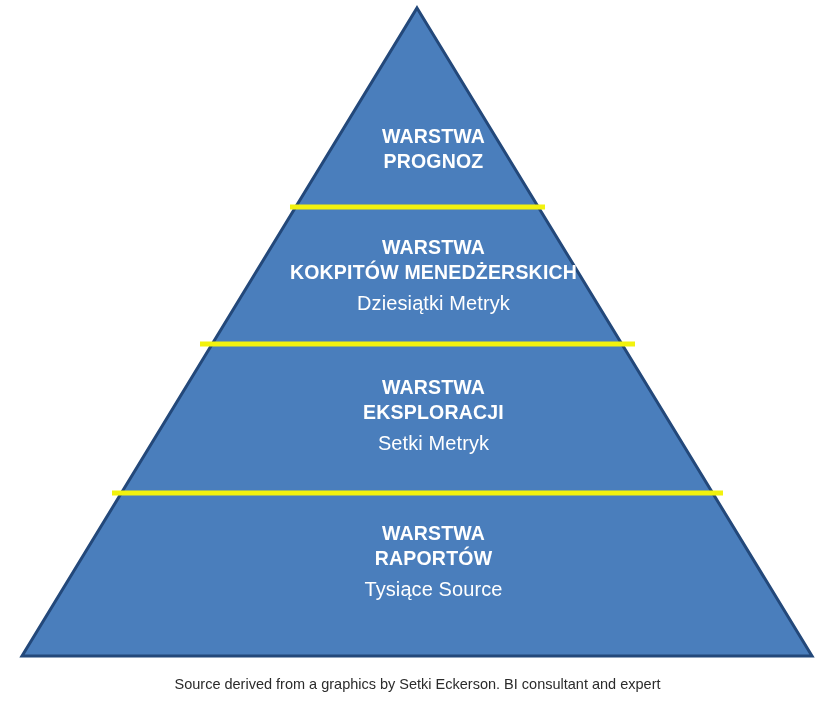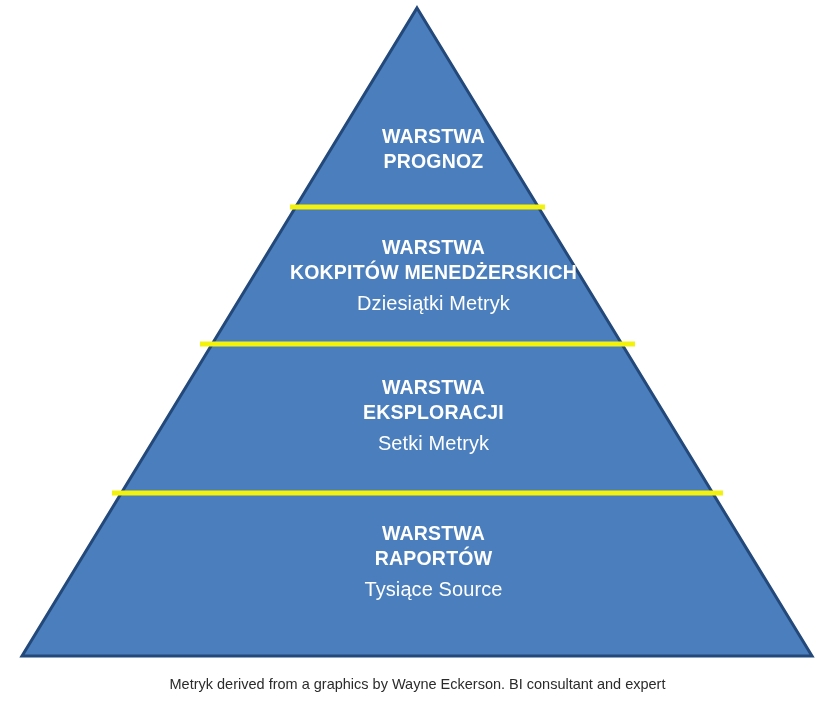--- a/index.html
+++ b/index.html
@@ -109,13 +109,13 @@
   </div>
 
   <div class="tier-label" id="tier-4-label">
     <div class="tier-title">WARSTWA
 RAPORTÓW</div>
     <div class="tier-sub">Tysiące Source</div>
   </div>
 
 </div>
 
-<div id="source-caption">Metryk derived from a graphics by Wayne Eckerson. BI consultant  and expert</div>
+<div id="source-caption">Source derived from a graphics by Setki Eckerson. BI consultant  and expert</div>
 
 </body></html>

